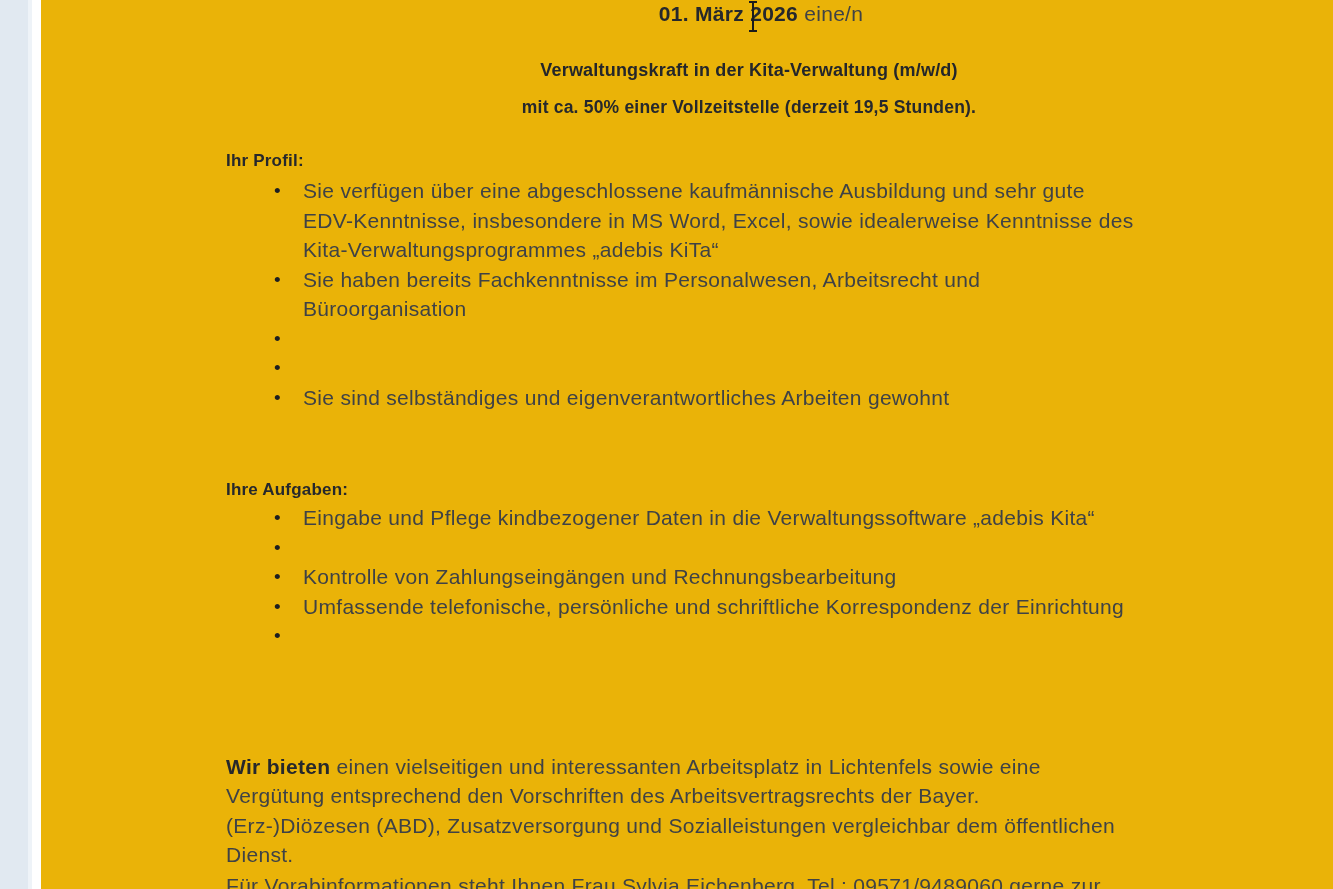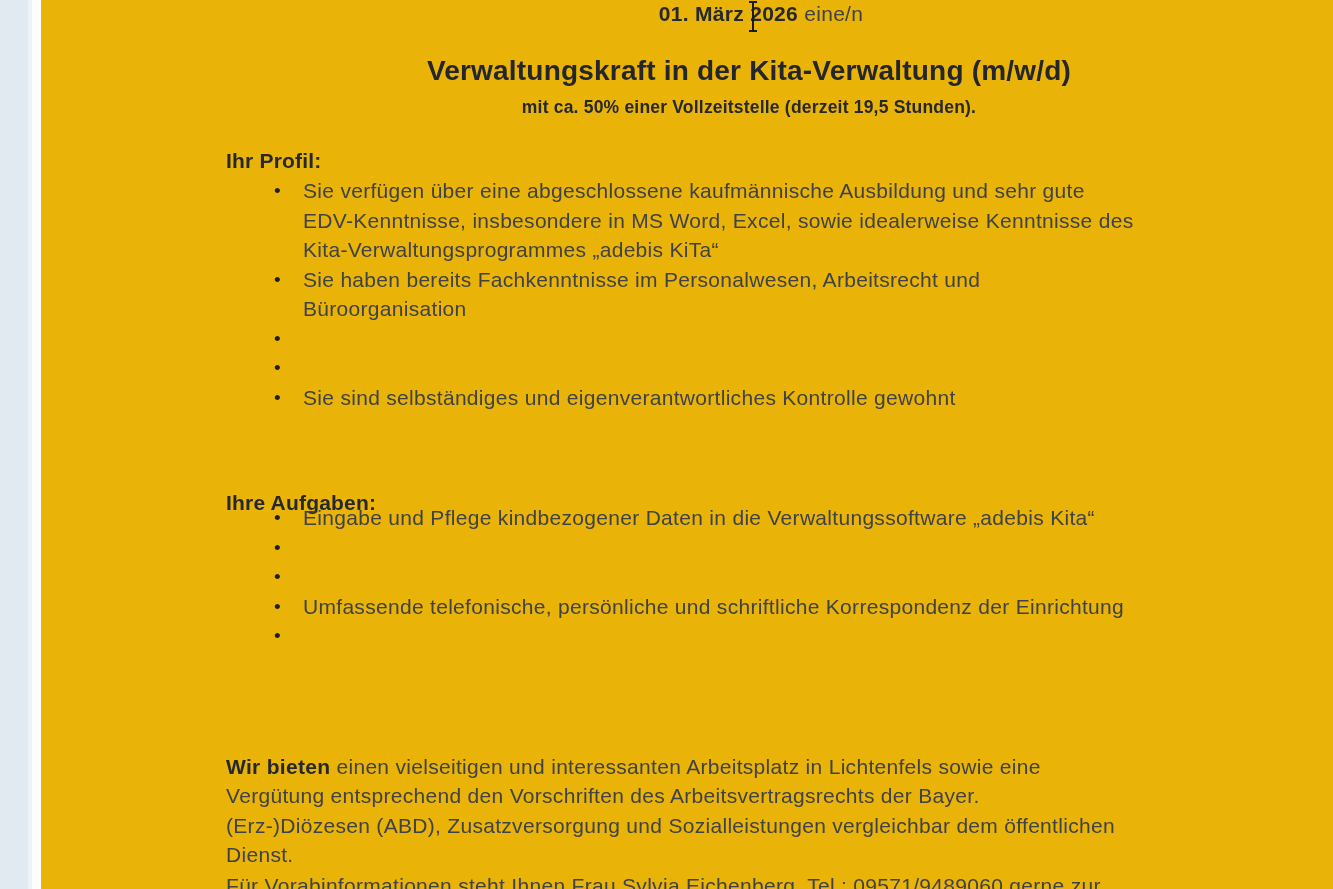--- a/index.html
+++ b/index.html
@@ -48,40 +48,40 @@
     box-sizing:border-box;
     font-size:21px; line-height:26px;
     font-weight:bold; color:#26282c;
     letter-spacing:0.3px;
   }
   .date-line .tail { font-weight:normal; color:#3f4246; }
 
   .doc-title {
     top:57px;
     text-align:center;
-    font-size:28px; line-height:27px;
+    font-size:18px; line-height:27px;
     font-weight:bold; color:#24262a;
     letter-spacing:0.2px;
   }
   .doc-subtitle {
     top:96px;
     text-align:center;
     font-size:17.5px; line-height:22px;
     font-weight:bold; color:#26282c;
     letter-spacing:0.2px;
   }
 
   .section-heading {
-    font-size:21px; line-height:29.5px;
+    font-size:17px; line-height:29.5px;
     font-weight:bold; color:#26282c;
     letter-spacing:0.2px;
   }
   .profile-heading { top:146px; }
   .profile-list    { top:176px; }
-  .tasks-heading   { top:488px; }
+  .tasks-heading   { top:475px; }
   .tasks-list      { top:503px; }
 
   ul.bullets {
     list-style:none;
     padding:0 0 0 48px;
     box-sizing:border-box;
   }
   ul.bullets li { display:flex; align-items:flex-start; }
   ul.bullets .dot {
     flex:none; width:29px;
@@ -139,36 +139,37 @@
 Büroorganisation</span>
         </li>
         <li>
           <span class="dot">•</span>
         </li>
         <li>
           <span class="dot">•</span>
         </li>
         <li>
           <span class="dot">•</span>
-          <span class="li-text">Sie sind selbständiges und eigenverantwortliches Kontrolle gewohnt</span>
+          <span class="li-text">Sie sind selbständiges und eigenverantwortliches Arbeiten gewohnt</span>
         </li>
       </ul>
 
       <h3 class="section-heading tasks-heading">Ihre Aufgaben:</h3>
 
       <ul class="bullets body-text tasks-list">
         <li>
           <span class="dot">•</span>
           <span class="li-text">Eingabe und Pflege kindbezogener Daten in die Verwaltungssoftware „adebis Kita“</span>
         </li>
         <li>
           <span class="dot">•</span>
         </li>
         <li>
           <span class="dot">•</span>
+          <span class="li-text">Kontrolle von Zahlungseingängen und Rechnungsbearbeitung</span>
         </li>
         <li>
           <span class="dot">•</span>
           <span class="li-text">Umfassende telefonische, persönliche und schriftliche Korrespondenz der Einrichtung</span>
         </li>
         <li>
           <span class="dot">•</span>
         </li>
       </ul>
 

